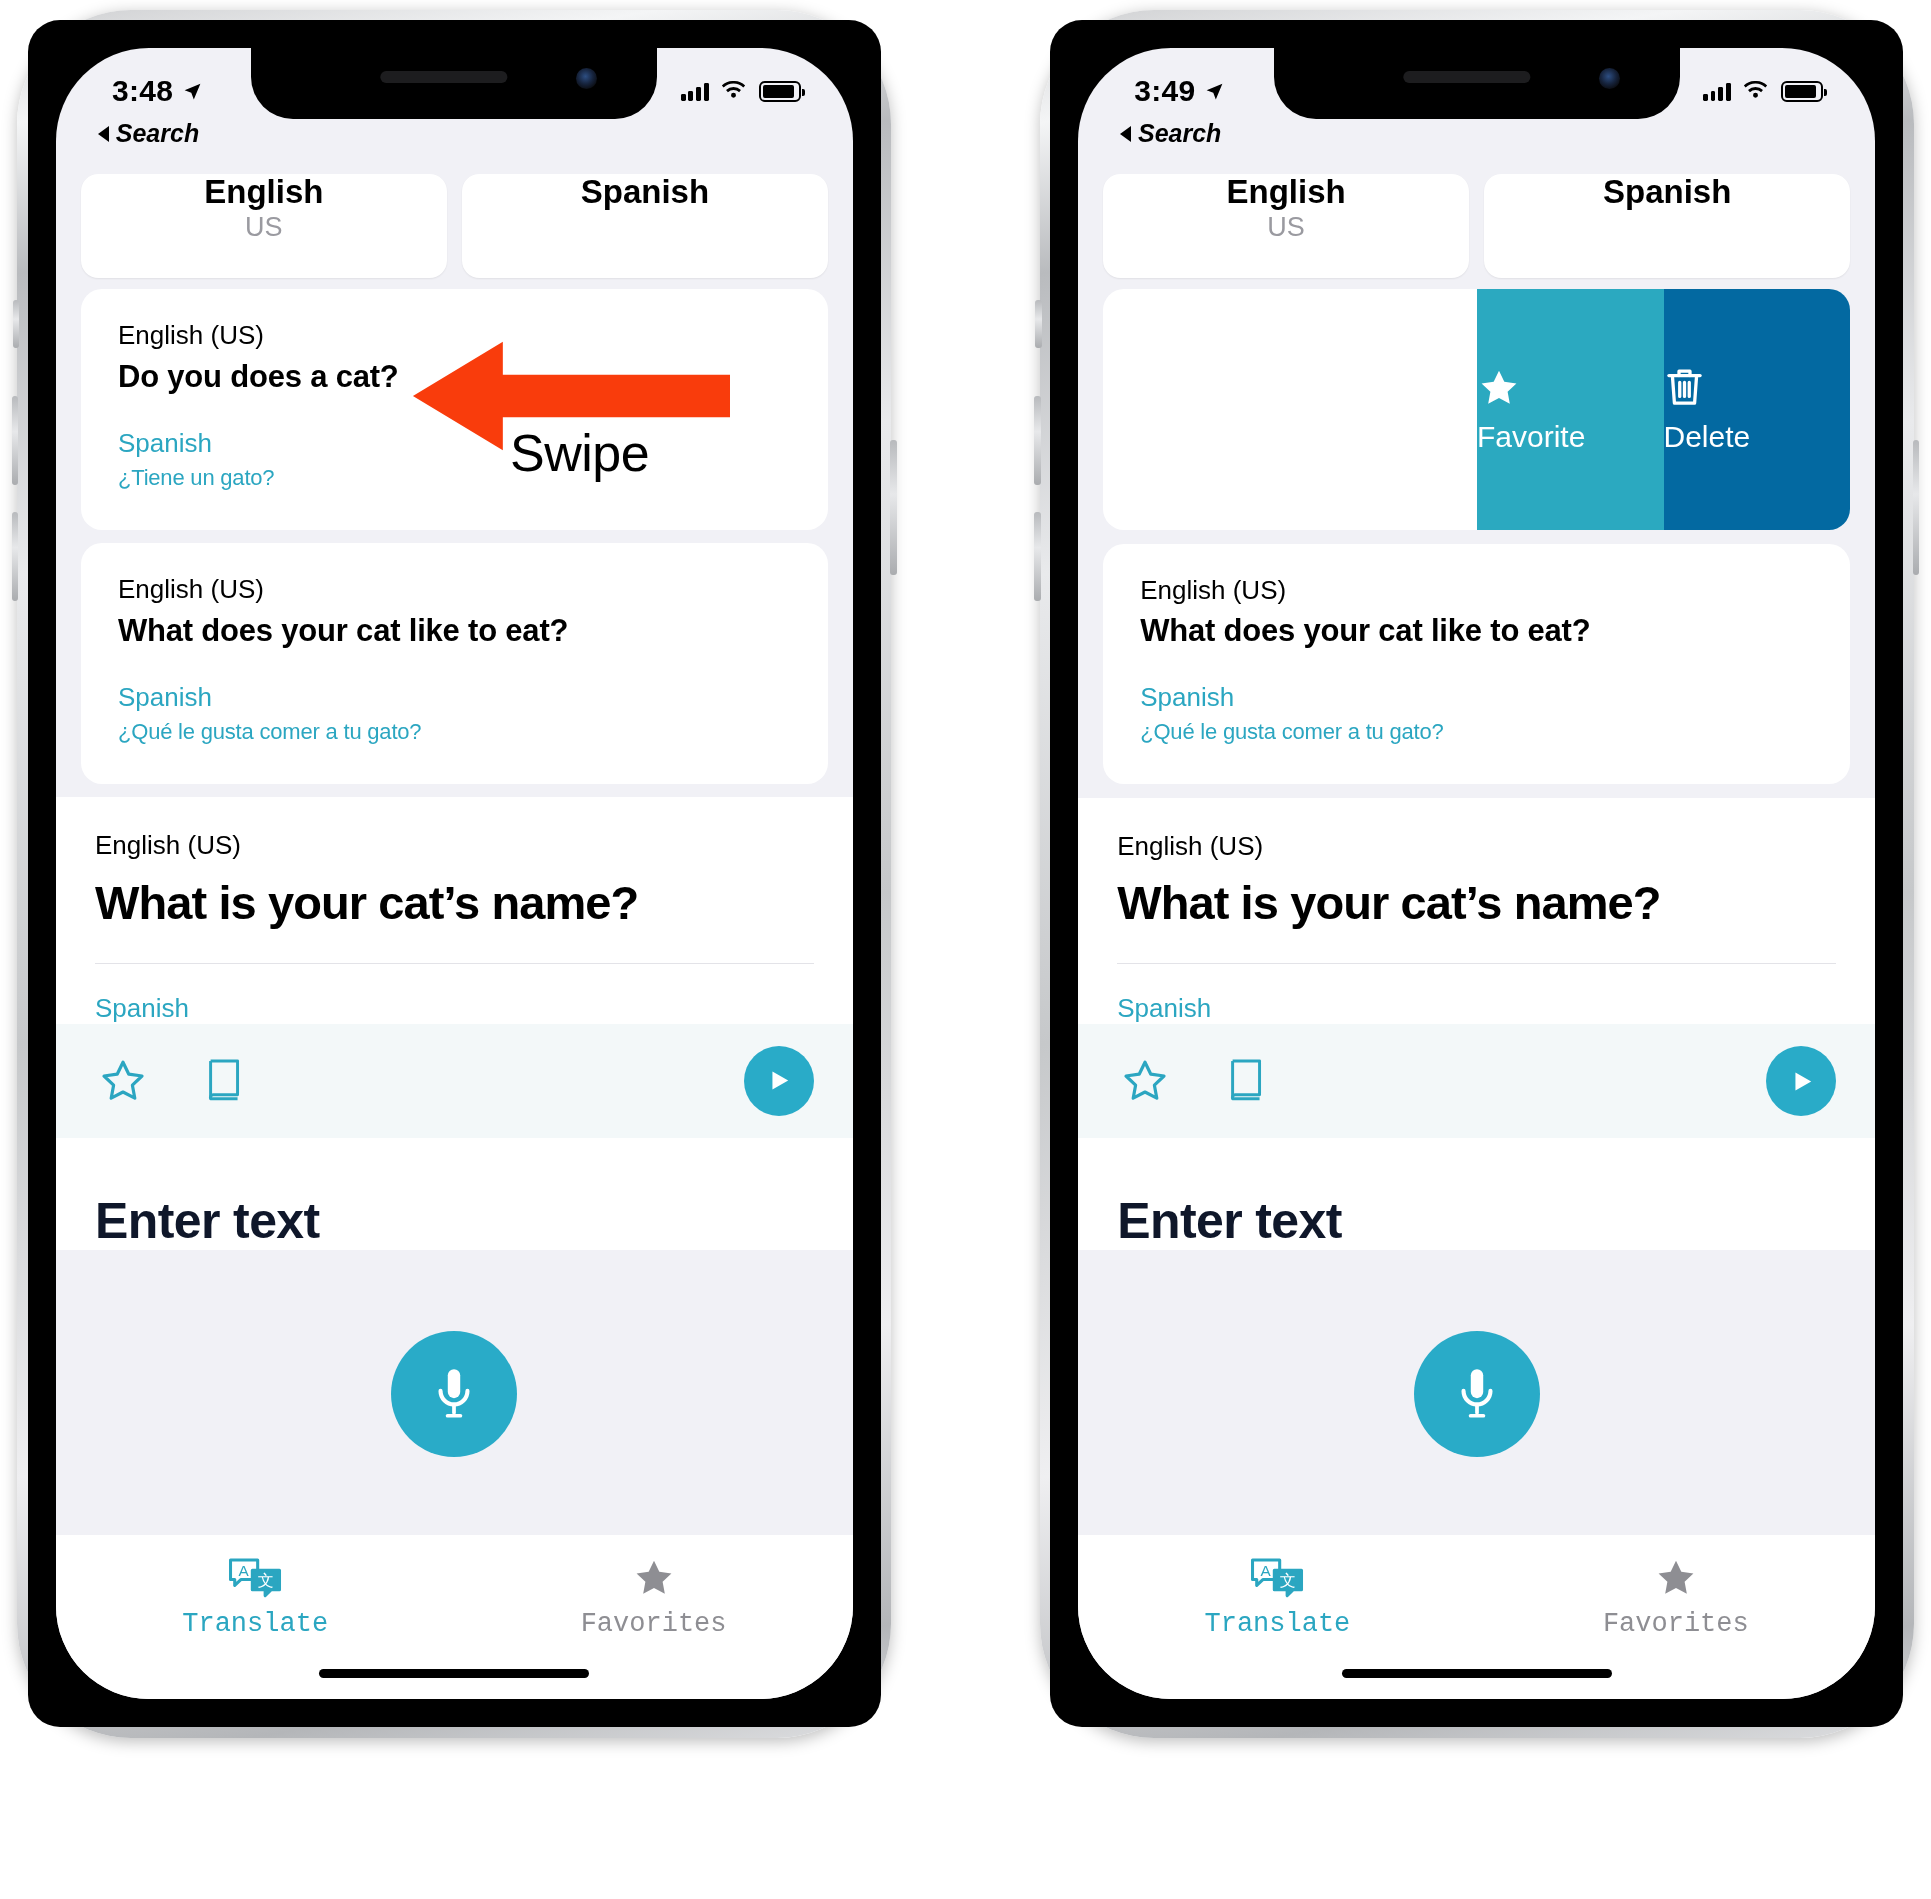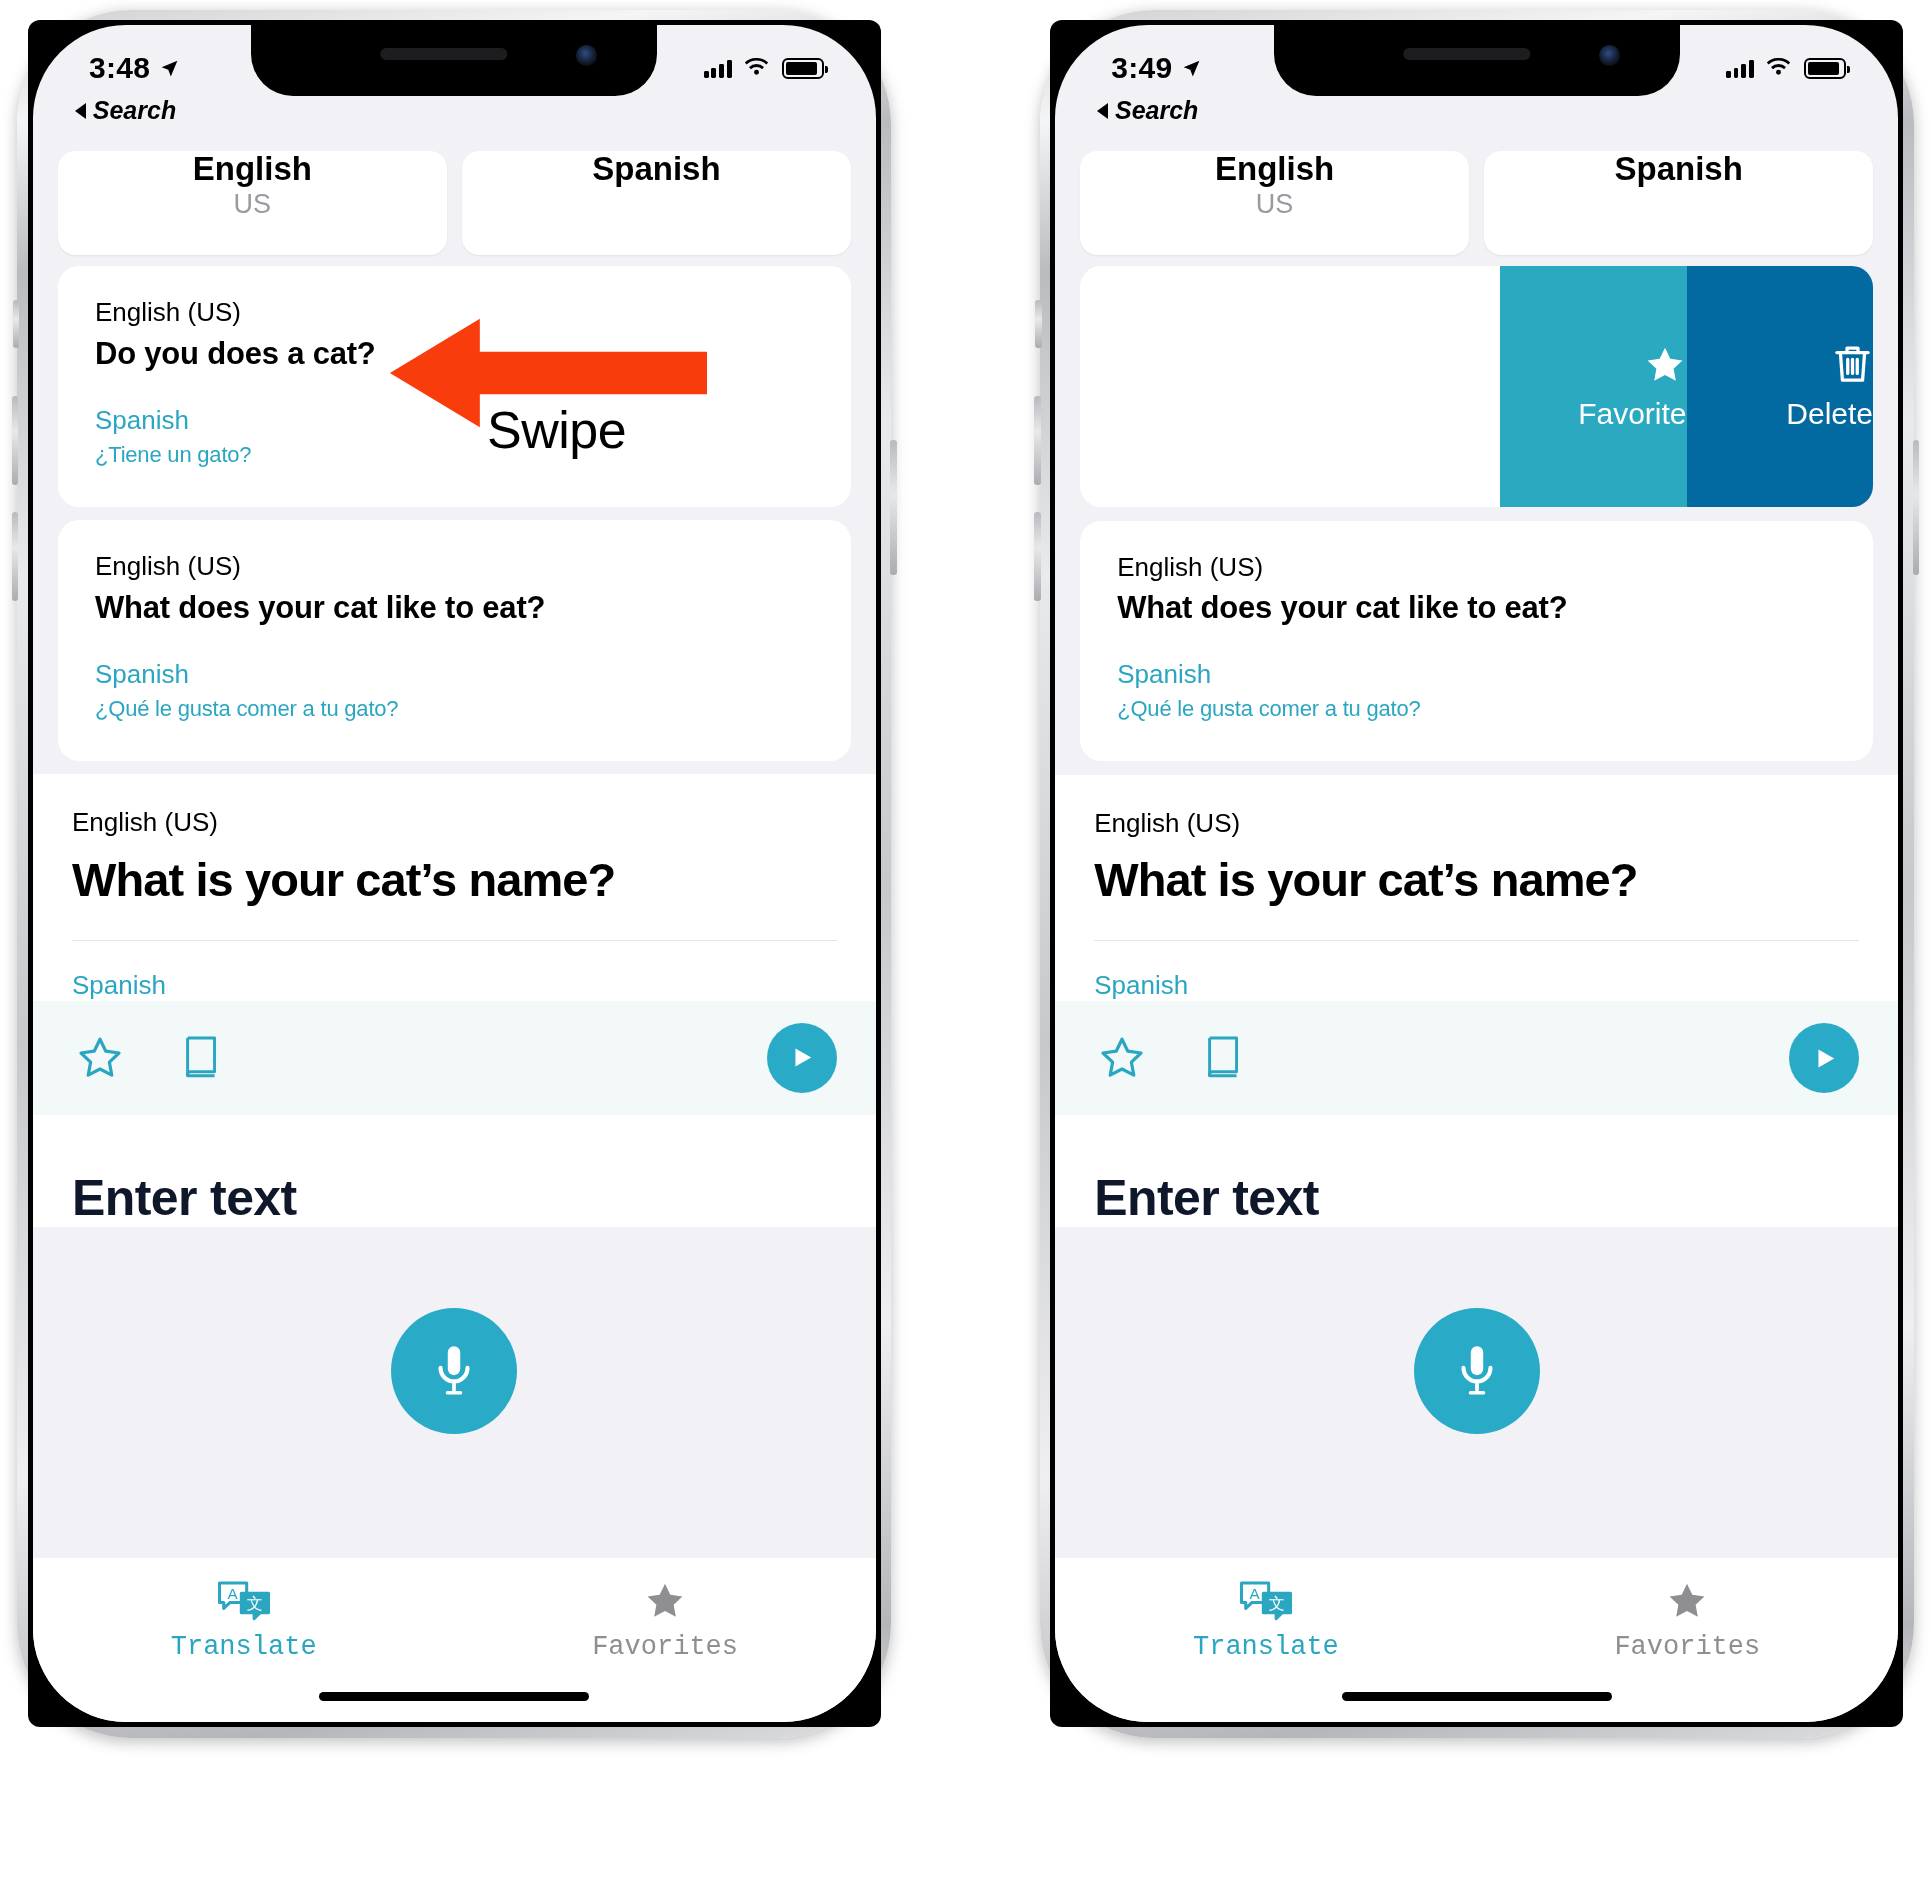--- a/index.html
+++ b/index.html
@@ -24,23 +24,23 @@
     width: 874px;
     height: 1728px;
     border-radius: 114px;
     background: linear-gradient(170deg,#cfd0d2 0%, #f4f5f6 6%, #b9bbbe 14%, #e9eaec 30%, #c6c8ca 55%, #efeff1 78%, #b4b6b9 94%, #dfe0e2 100%);
     padding: 10.6px;
     box-shadow: 0 3.9px 15.4px rgba(0,0,0,.25);
   }
   .phone-inner {
     position: relative;
     width: 100%; height: 100%;
-    border-radius: 12px;
+    border-radius: 32px;
     background: #000;
-    padding: 5px;
+    padding: 28px;
   }
   .screen {
     position: relative;
     width: 100%; height: 100%;
     border-radius: 93px;
     background: #f1f1f6;
     overflow: hidden;
   }
   
   .btn-side {
@@ -139,21 +139,21 @@
   .card .tgt-text { font-size: 22px; font-weight: 400; color: #2ba6c1; letter-spacing: -0.2px;}
 
   
   .card.swiped { padding-right: 0; }
   .swipe-actions {
     position: absolute; top: 0; right: 0; bottom: 0;
     display: flex; width: 373px;
   }
   .swipe-act {
     flex: 1; display: flex; flex-direction: column;
-    align-items: flex-end; justify-content: center; gap: 9.7px;
+    align-items: flex-start; justify-content: center; gap: 9.7px;
     color: #fff;
   }
   .swipe-act .slabel { font-size: 30px; font-weight: 400; }
   .swipe-act svg { display: block; }
   .act-fav { background: #2ba9c0; }
   .act-del { background: #0369a1; }
 
   .card.swiped .card-body { padding: 31px 37px 39px 37px; margin-left: -319px; }
 
   

